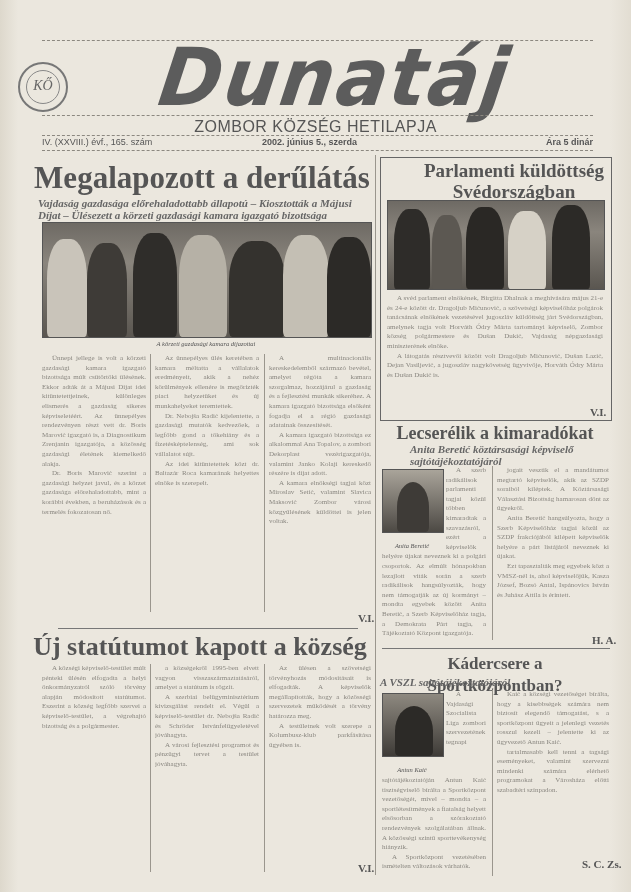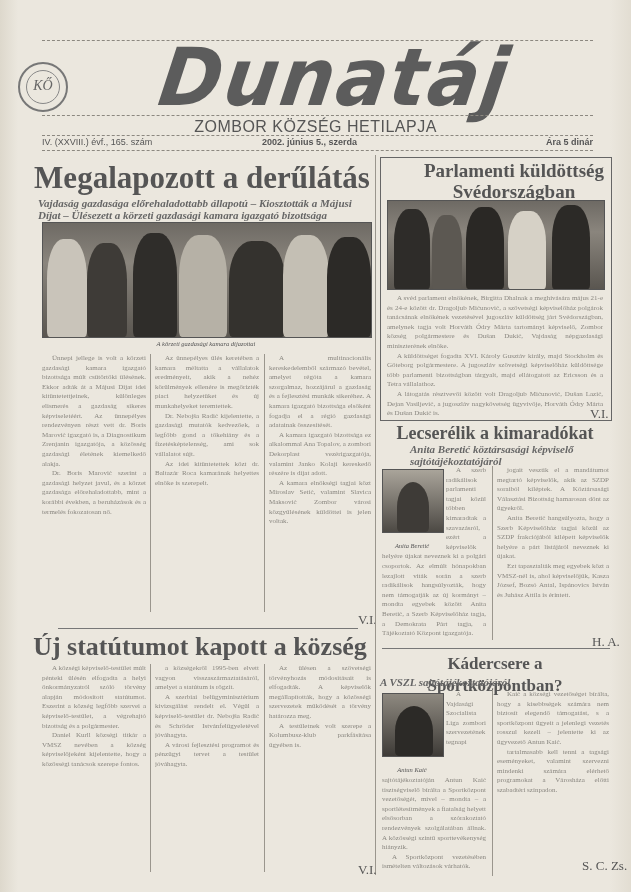--- a/index.html
+++ b/index.html
@@ -16,21 +16,21 @@
   .headline{position:absolute;text-align:center;font-weight:bold;color:#555;font-family:"Liberation Serif",serif;}
   .deck{position:absolute;text-align:left;font-weight:bold;color:#666;font-size:11px;line-height:12px;font-style:italic;}
   .photo{position:absolute;background:linear-gradient(180deg,#6e6a64 0%,#8a857d 35%,#5a5650 100%);border:1px solid #555;overflow:hidden;}
   .fig{position:absolute;bottom:0;border-radius:40% 40% 6% 6%;}
   .caption{position:absolute;font-size:6.5px;font-style:italic;color:#555;text-align:center;}
   .col{position:absolute;font-size:7px;line-height:9.6px;color:#8a8780;text-align:justify;overflow:hidden;}
   .col p{margin:0;text-indent:10px;}
   .vrule{position:absolute;border-left:1px solid #9a968d;}
   .hrule{position:absolute;border-top:1px solid #777;}
   .box{position:absolute;border:1.5px solid #666;}
-  .sig{position:absolute;font-size:13px;font-weight:normal;color:#555;}
+  .sig{position:absolute;font-size:11px;font-weight:bold;color:#555;}
 </style>
 </head>
 <body>
 
 <div class="page">
 
   <div class="dash" style="top:40px"></div>
   <div class="seal">
       <span>KŐ</span>
     </div>
@@ -82,21 +82,20 @@
   <div class="headline" style="left:382px;top:160px;width:264px;font-size:19px;line-height:21px;">Parlamenti küldöttség Svédországban</div>
   <div class="photo" style="left:387px;top:200px;width:216px;height:88px;">
     <div class="fig" style="left:6px;width:36px;height:80px;background:#2e2c29;"></div>
     <div class="fig" style="left:44px;width:30px;height:74px;background:#5c5852;"></div>
     <div class="fig" style="left:78px;width:38px;height:82px;background:#2a2825;"></div>
     <div class="fig" style="left:120px;width:38px;height:78px;background:#d6d1c6;"></div>
     <div class="fig" style="left:164px;width:38px;height:84px;background:#2c2a27;"></div>
   </div>
   <div class="col" style="left:387px;top:294px;width:216px;height:122px;">
     <p>A svéd parlament elnökének, Birgitta Dhalnak a meghívására május 21-e és 24-e között dr. Dragoljub Mićunović, a szövetségi képviselőház polgárok tanácsának elnökének vezetésével jugoszláv küldöttség járt Svédországban, amelynek tagja volt Horváth Ódry Márta tartományi képviselő, Zombor község polgármestere és Dušan Dukić, Vajdaság népgazdasági miniszterének elnöke.</p>
-    <p>A küldöttséget fogadta XVI. Károly Gusztáv király, majd Stockholm és Göteborg polgármestere. A jugoszláv szövetségi képviselőház küldöttsége több parlamenti bizottságban tárgyalt, majd ellátogatott az Ericsson és a Tetra vállalathoz.</p>
     <p>A látogatás résztvevői között volt Dragoljub Mićunović, Dušan Lazić, Dejan Vasiljević, a jugoszláv nagykövetség ügyvivője, Horváth Ódry Márta és Dušan Dukić is.</p>
   </div>
   <div class="sig" style="left:590px;top:406px;">V.I.</div>
 
   <div class="headline" style="left:380px;top:422px;width:230px;font-size:18px;line-height:22px;">Lecserélik a kimaradókat</div>
   <div class="deck" style="left:410px;top:443px;width:170px;">Anita Beretić köztársasági képviselő sajtótájékoztatójáról</div>
   <div class="photo" style="left:382px;top:469px;width:60px;height:62px;background:linear-gradient(180deg,#a9a49a,#4c4944);">
     <div class="fig" style="left:14px;width:32px;height:50px;background:#3e3b37;border-radius:50% 50% 10% 10%;"></div>
   </div>
   <div class="caption" style="left:382px;top:542px;width:60px;">Anita Beretić</div>
@@ -129,21 +128,20 @@
   <div class="col" style="left:497px;top:690px;width:112px;height:176px;">
     <p>Kaić a községi vezetőséget bírálta, hogy a kisebbségek számára nem biztosít elegendő támogatást, s a sportközpont ügyeit a jelenlegi vezetés rosszul kezeli – jelentette ki az ügyvezető Antun Kaić.</p>
     <p>tartalmasabb kell tenni a tagsági eseményeket, valamint szervezni mindenki számára elérhető programokat a Városháza előtti szabadtéri színpadon.</p>
   </div>
   <div class="sig" style="left:582px;top:858px;">S. C. Zs.</div>
 
   <div class="hrule" style="left:58px;top:628px;width:300px;"></div>
   <div class="headline" style="left:30px;top:632px;width:340px;font-size:26px;line-height:30px;">Új statútumot kapott a község</div>
   <div class="col" style="left:42px;top:664px;width:104px;height:208px;">
     <p>A községi képviselő-testület múlt pénteki ülésén elfogadta a helyi önkormányzatról szóló törvény alapján módosított statútumot. Eszerint a község legfőbb szervei a képviselő-testület, a végrehajtó bizottság és a polgármester.</p>
-    <p>Daniel Kurll községi titkár a VMSZ nevében a község képviselőjeként kijelentette, hogy a közösségi tanácsok szerepe fontos.</p>
   </div>
   <div class="vrule" style="left:150px;top:664px;height:208px;"></div>
   <div class="col" style="left:155px;top:664px;width:104px;height:208px;">
     <p>a községekről 1995-ben elvett vagyon visszaszármaztatásáról, amelyet a statútum is rögzít.</p>
     <p>A szerbiai belügyminisztérium kivizsgálást rendelt el. Végül a képviselő-testület dr. Nebojša Radić és Schröder Istvánfelügyeletével jóváhagyta.</p>
     <p>A városi fejlesztési programot és pénzügyi tervet a testület jóváhagyta.</p>
   </div>
   <div class="vrule" style="left:264px;top:664px;height:208px;"></div>
   <div class="col" style="left:269px;top:664px;width:102px;height:200px;">
     <p>Az ülésen a szövetségi törvényhozás módosításait is elfogadták. A képviselők megállapították, hogy a közösségi szervezetek működését a törvény határozza meg.</p>

